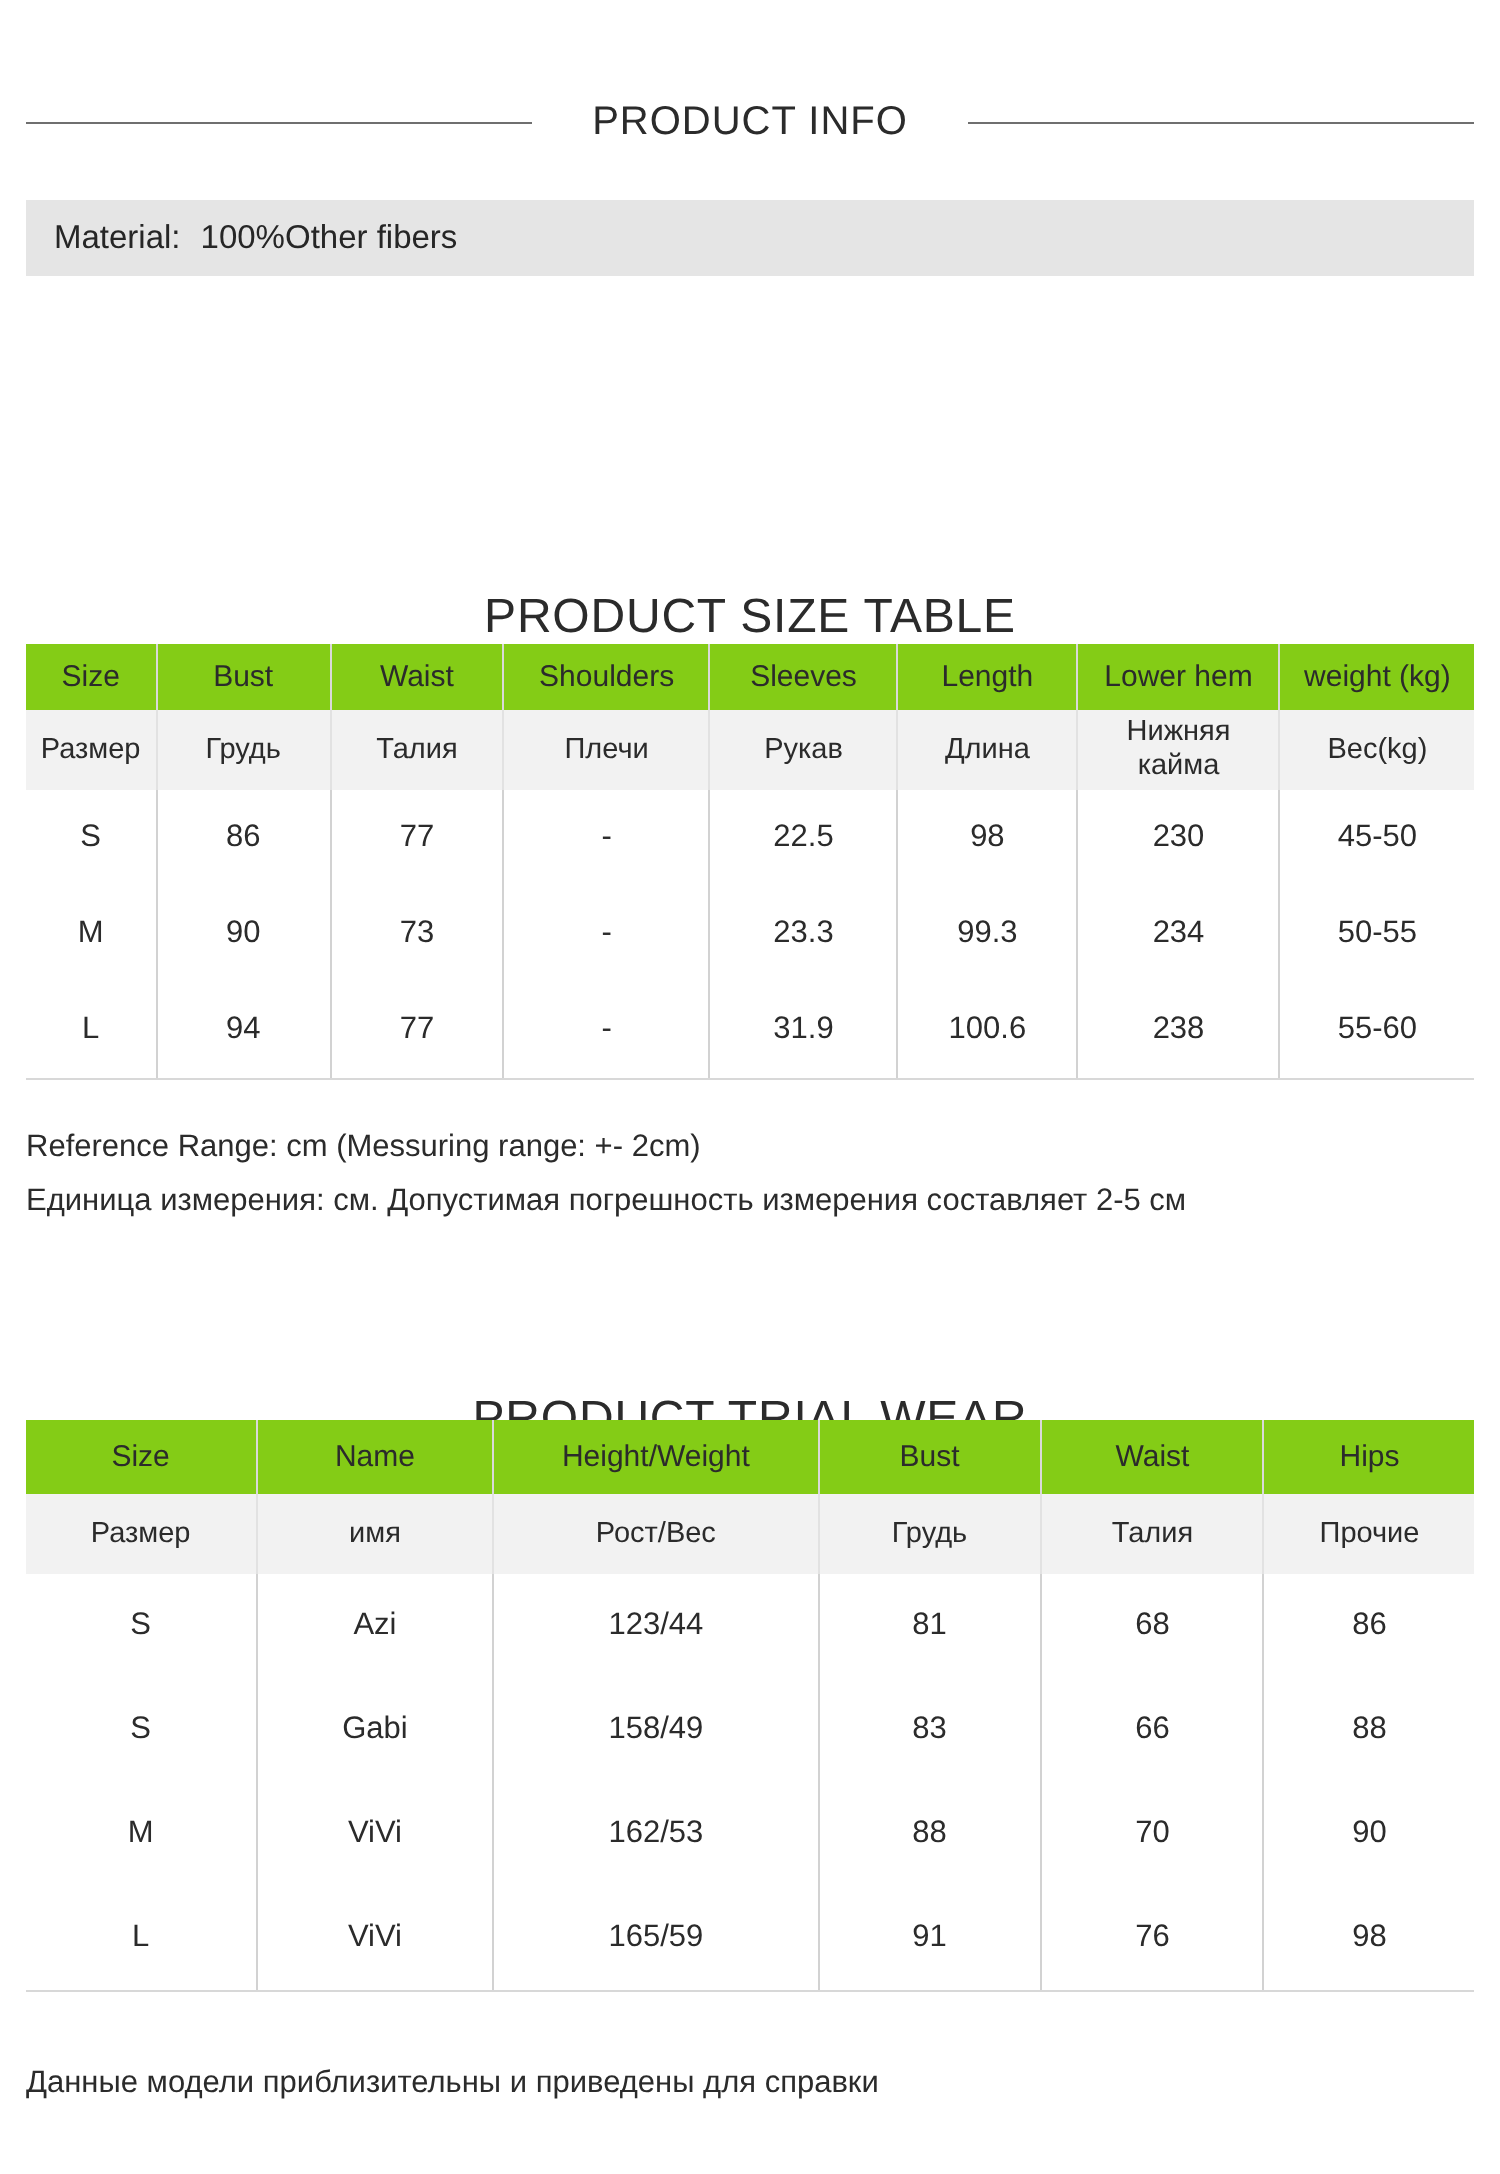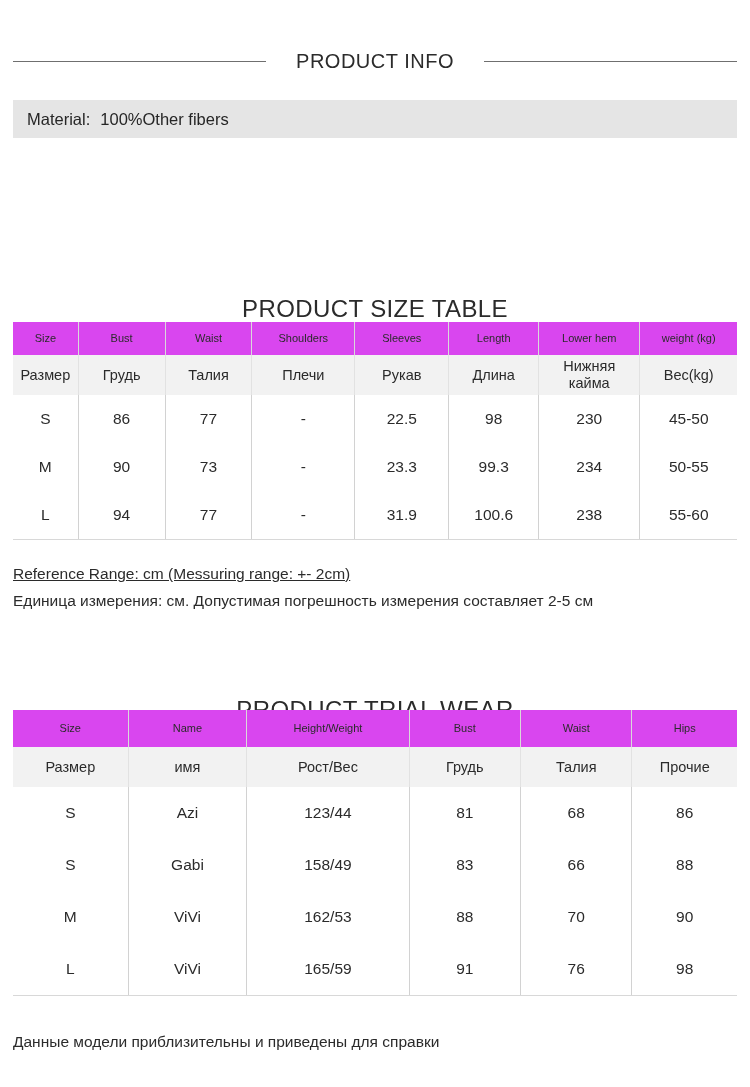--- a/index.html
+++ b/index.html
@@ -98,23 +98,23 @@
   .tbl td {
     text-align: center;
     vertical-align: middle;
     border-left: 1px solid #d2d2d2;
     padding: 0 2px;
     line-height: 1.15;
   }
   .tbl tr td:first-child { border-left: none; }
 
   .tbl tr.head-en td {
-    background: #d946ef;
+    background: #84cc16;
     height: 33px;
-    font-size: 11px;
+    font-size: 15px;
     border-left-color: #d9d9d9;
   }
   .tbl tr.head-ru td {
     background: #f2f2f2;
     height: 40px;
     font-size: 14.5px;
     border-left-color: #e2e2e2;
   }
   .tbl tr.body-row td {
     background: #ffffff;
@@ -136,21 +136,21 @@
 
   
   .note {
     position: absolute;
     left: 13px;
     width: 730px;
     font-size: 15.5px;
     color: #2b2b2b;
     white-space: nowrap;
   }
-  .note.ref-en { top: 565px; text-decoration: underline; }
+  .note.ref-en { top: 565px; }
   .note.ref-ru { top: 592px; }
   .note.model-en { top: 1005px; }
   .note.model-ru { top: 1033px; }
 </style>
 </head>
 <body>
 
 <div class="page">
 
   <div class="info-title-row">

